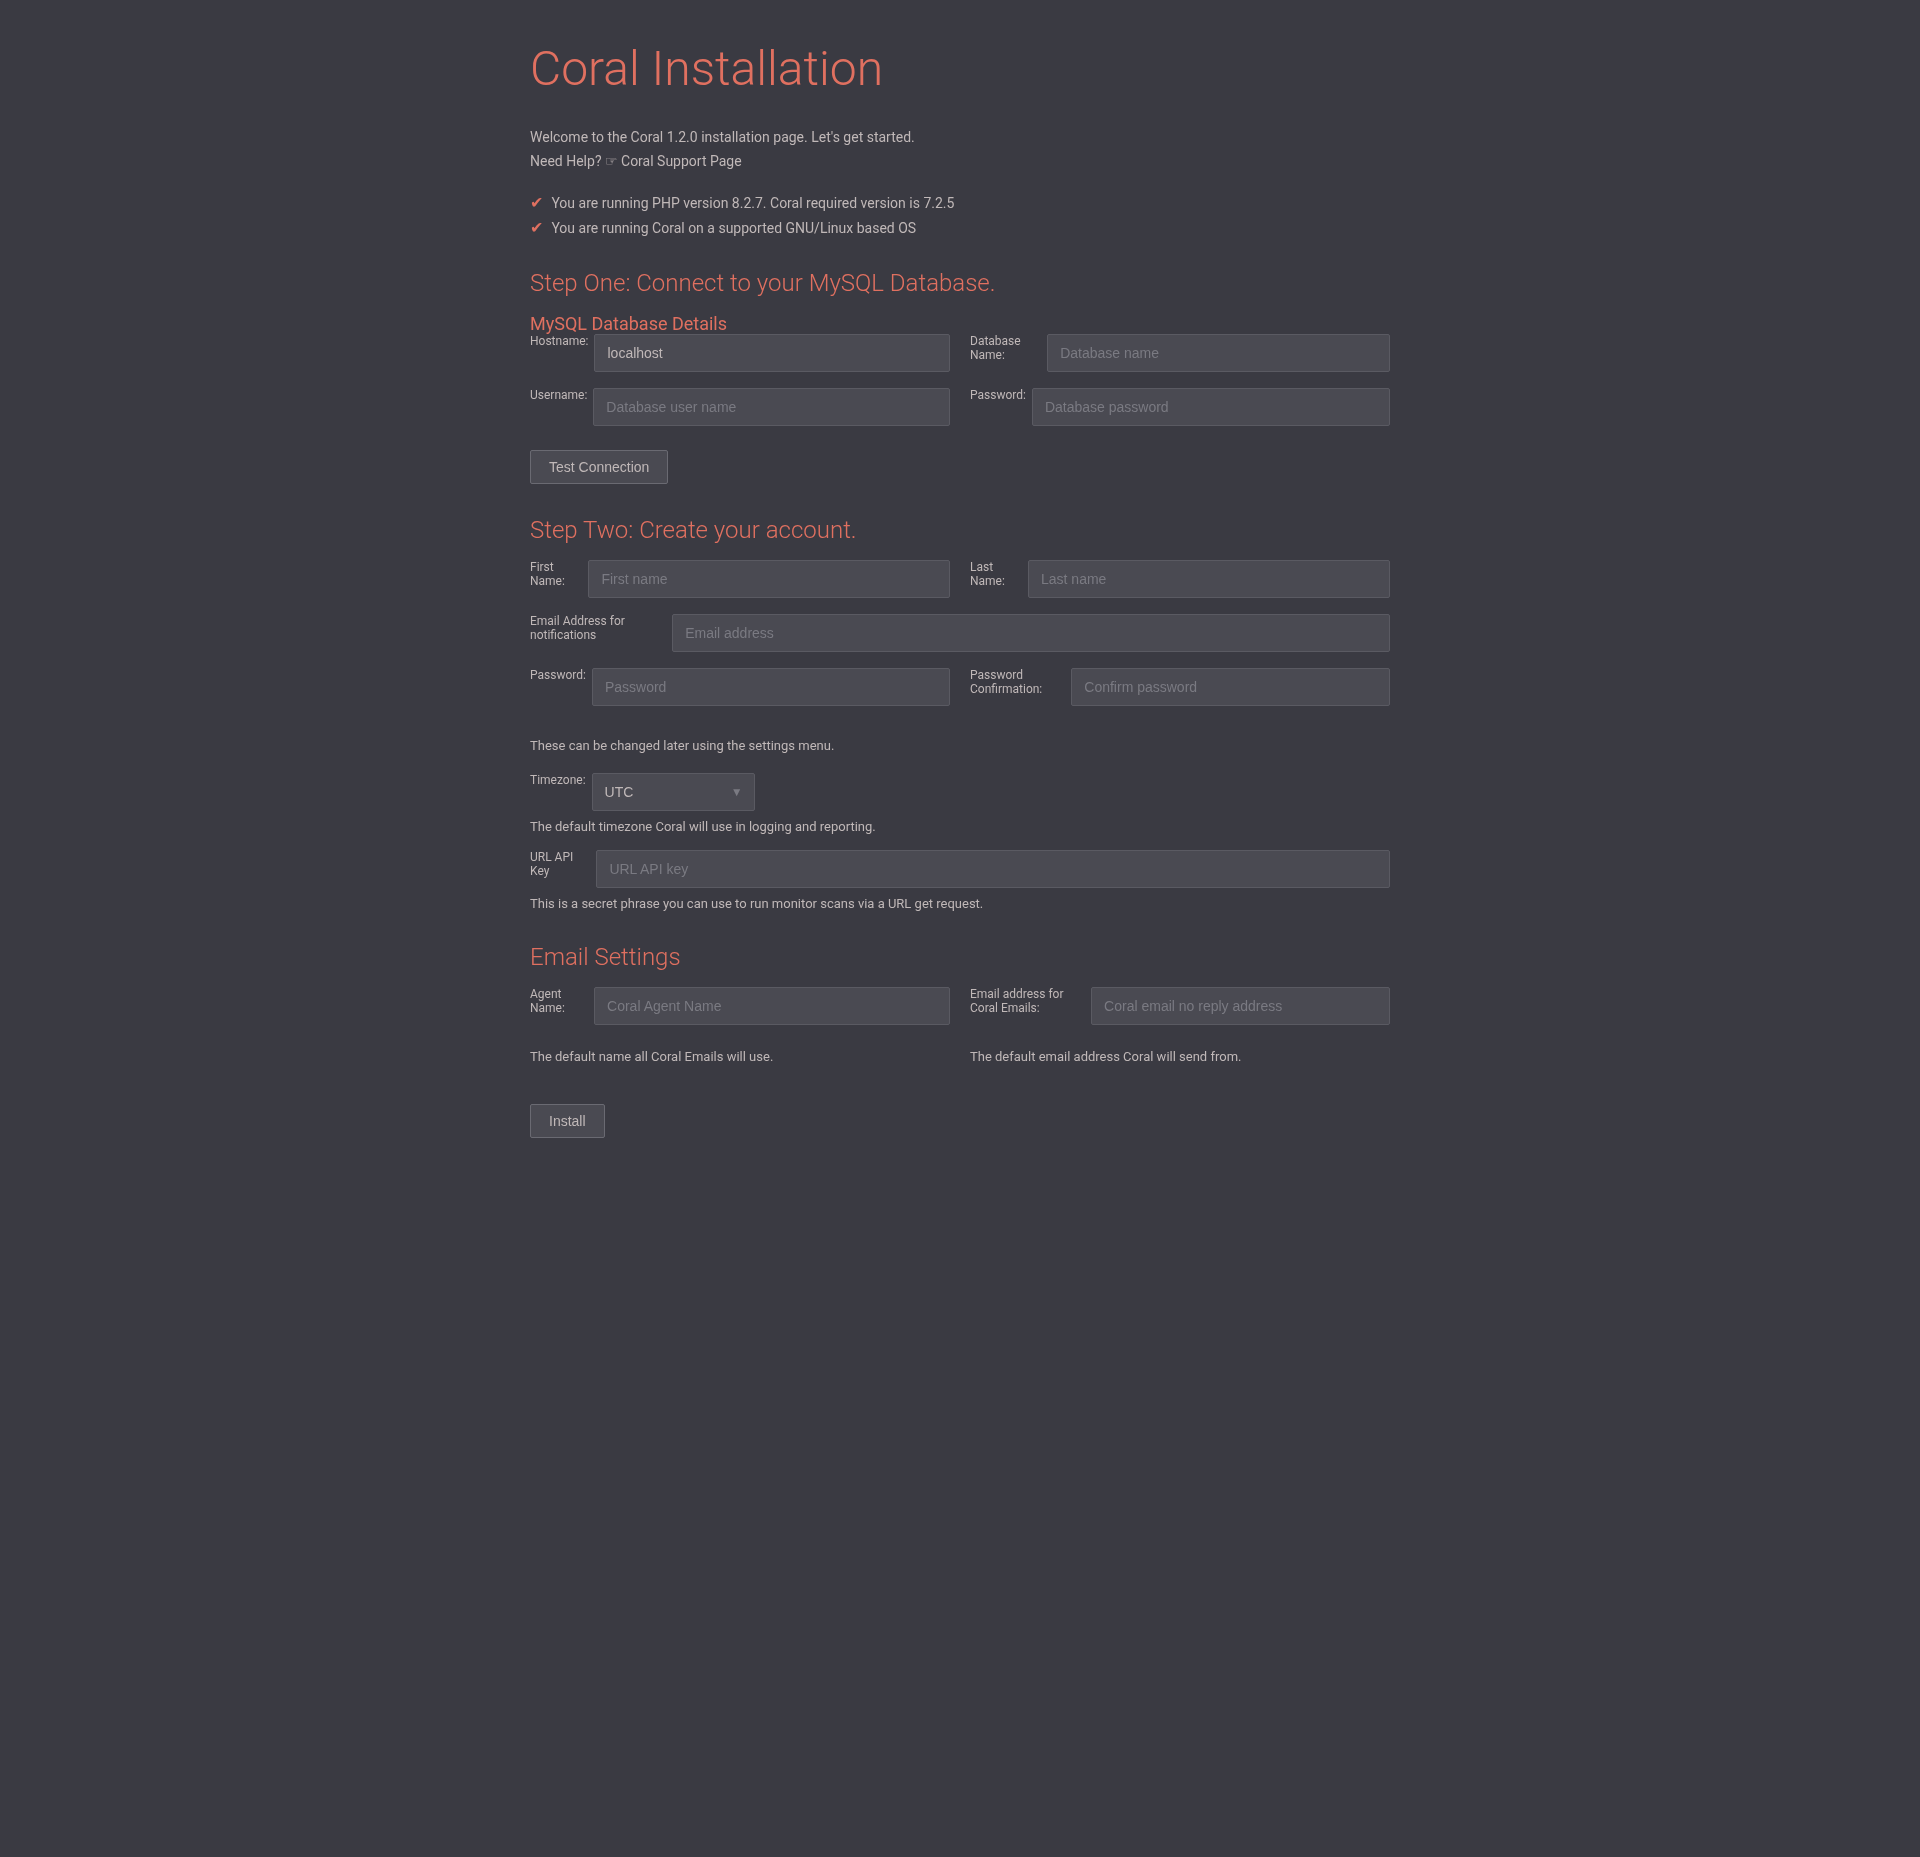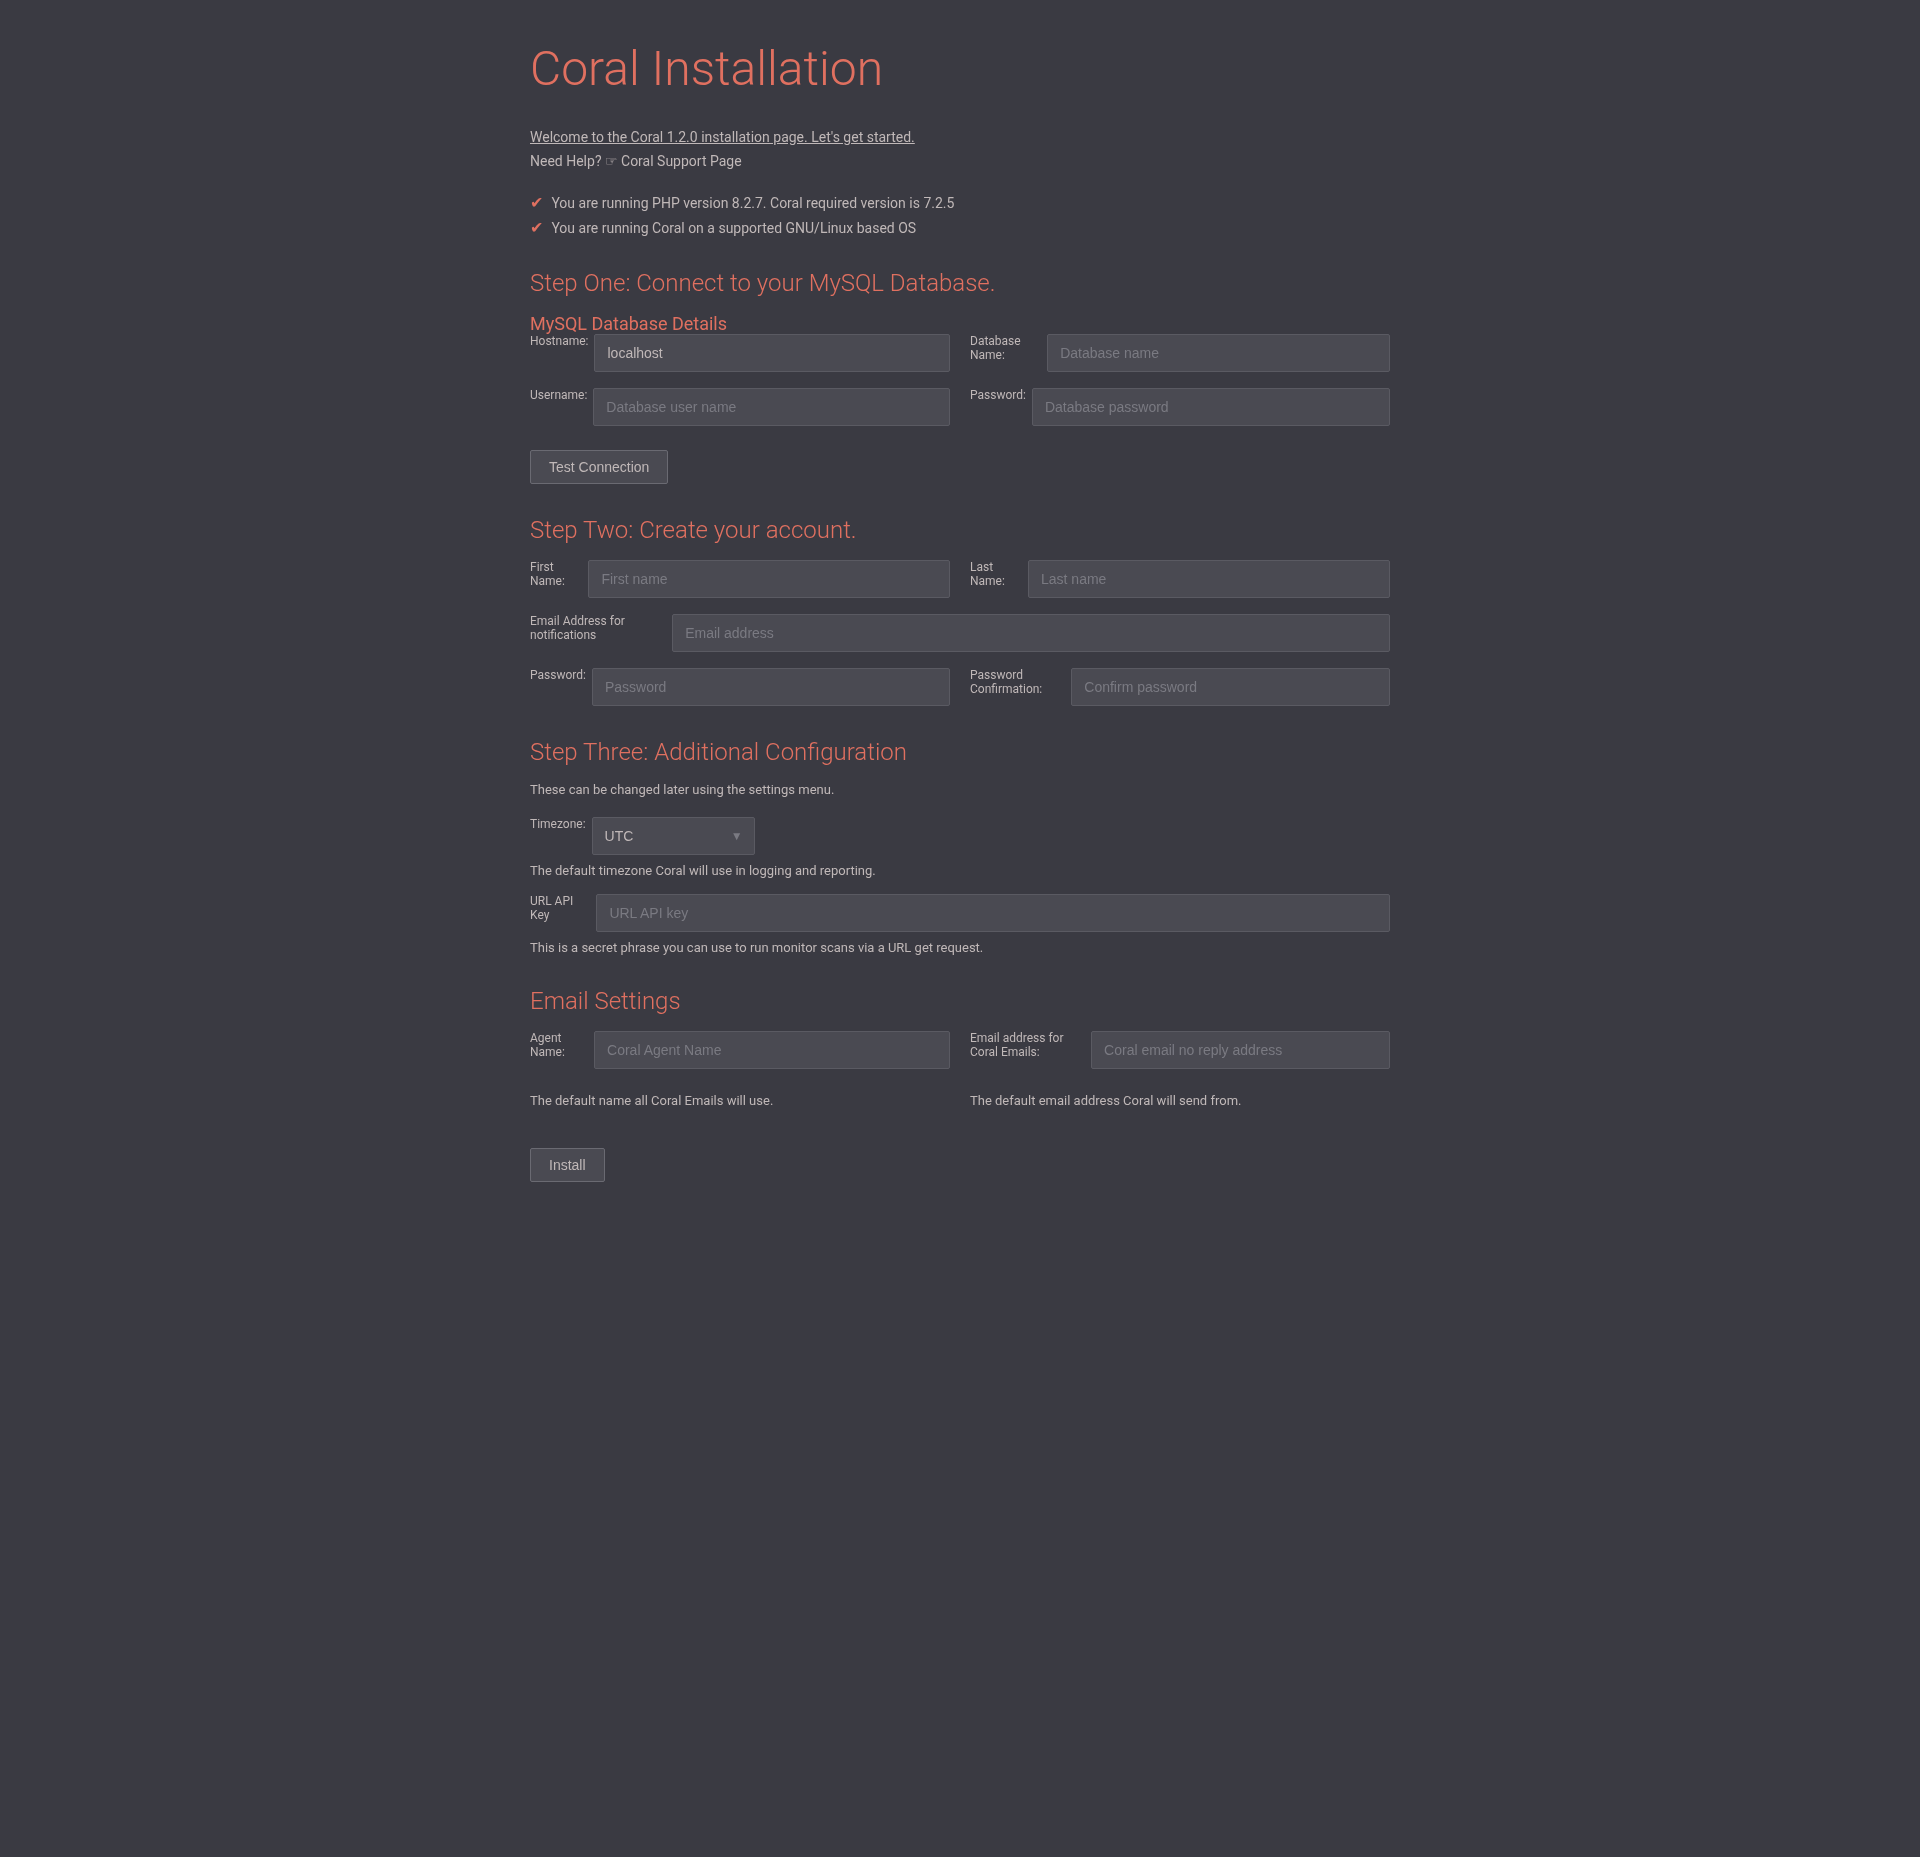--- a/index.html
+++ b/index.html
@@ -40,21 +40,20 @@
     h3 {
       color: #e07060;
       font-size: 18px;
       font-weight: 400;
     }
 
     .subtitle {
       color: #c0b8b8;
       margin-bottom: 8px;
       font-size: 14px;
-      text-decoration: underline;
     }
 
     .help-link {
       color: #c0b8b8;
       margin-bottom: 24px;
       font-size: 14px;
     }
 
     .help-link a {
       color: #c0b8b8;
@@ -250,21 +249,20 @@
         <input type="password" placeholder="Password" style="">
       </div>
       <div class="form-group">
         <label>Password Confirmation:</label>
         <input type="password" placeholder="Confirm password" style="">
       </div>
     </div>
   </div>
 
   <div class="section">
-    <h2>Step Three: Additional Configuration</h2>
     <p class="step-description">These can be changed later using the settings menu.</p>
 
     <div class="form-group" style="margin-bottom: 8px;">
       <label>Timezone:</label>
       <div class="select-wrapper">
         <select>
           <option value="UTC" selected="">UTC</option>
           <option value="America/New_York">America/New_York</option>
           <option value="America/Chicago">America/Chicago</option>
           <option value="America/Los_Angeles">America/Los_Angeles</option>

